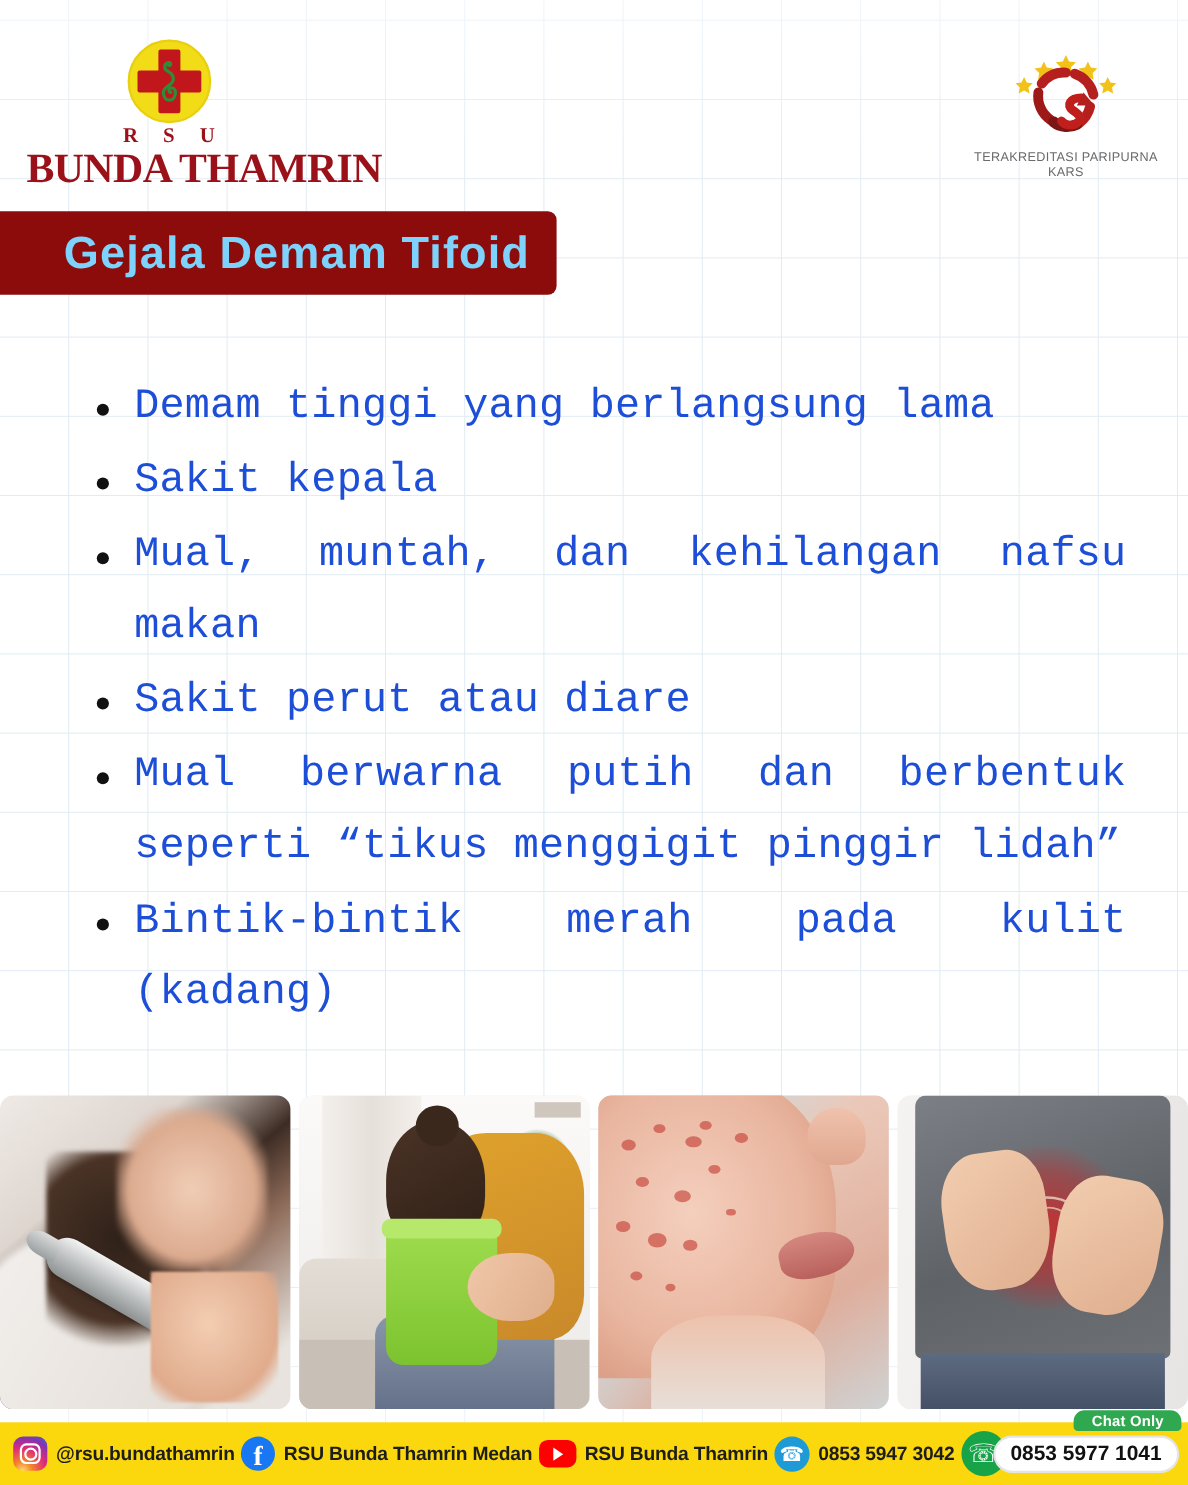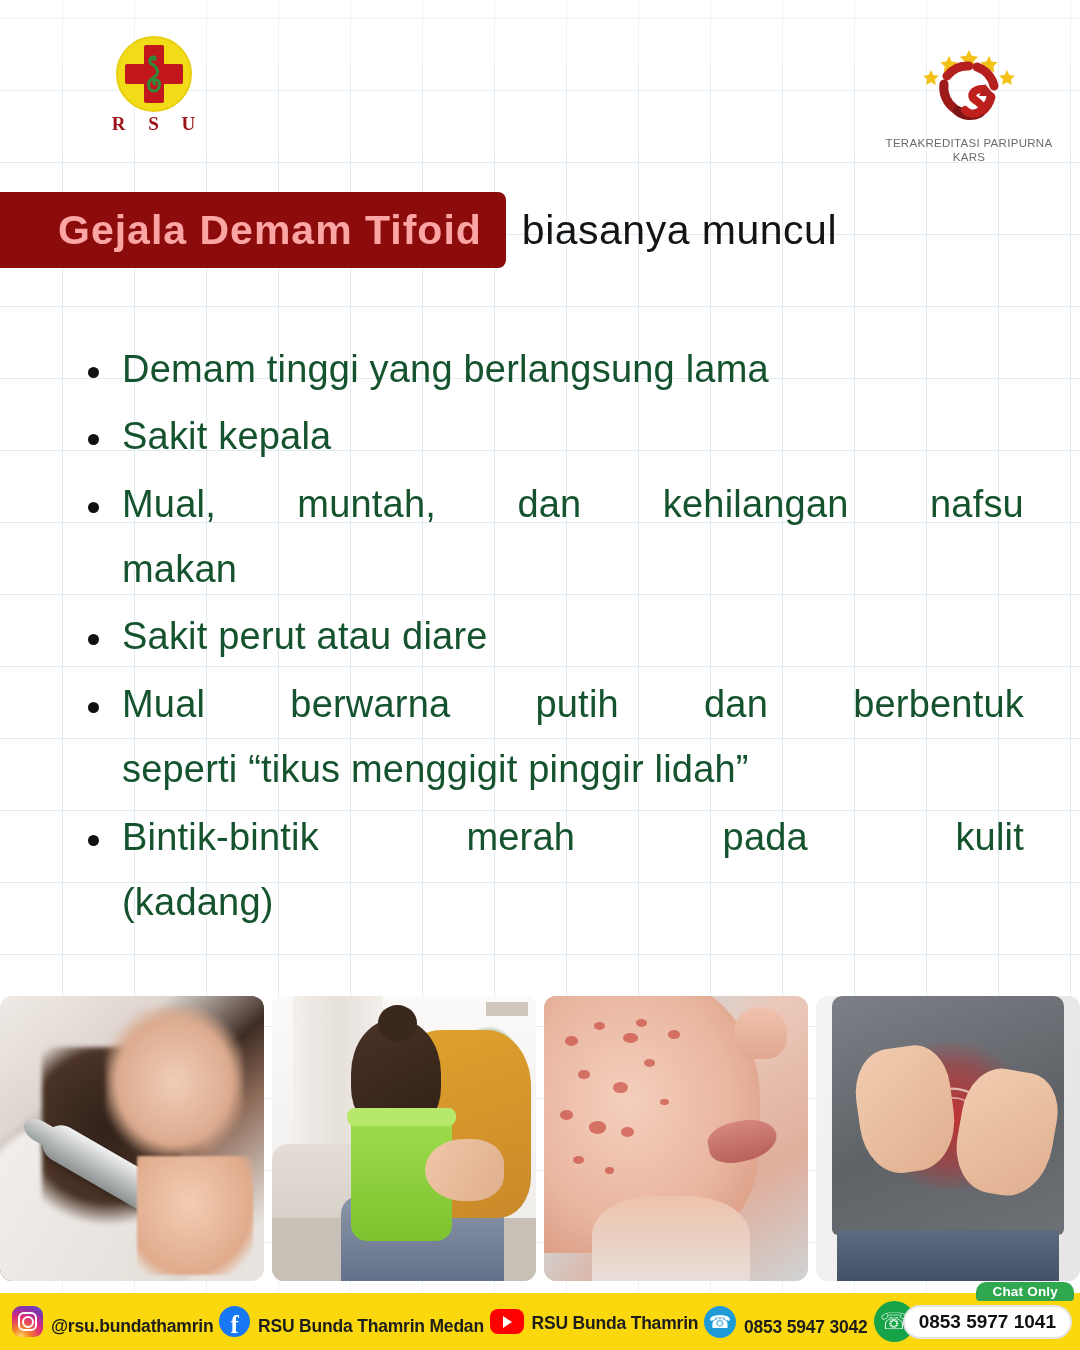--- a/index.html
+++ b/index.html
@@ -87,52 +87,53 @@
     position:absolute; left:0; right:46px; top:192px;
   }
   .hl-line1{
     font-size:41px; line-height:76px; color:#141414;
     white-space:nowrap;
     display:flex; align-items:center;
   }
   .hl-badge{
     display:inline-block;
     background:#8C0C0C;
-    color:#fca5a5;
+    color:#7dd3fc;
     font-weight:bold;
     font-size:41px;
     line-height:76px;
     height:76px;
     padding:0 24px 0 58px;
     border-top-right-radius:8px;
     border-bottom-right-radius:8px;
     letter-spacing:1px;
-    margin-right:16px;
+    margin-right:28px;
   }
   .hl-rest{ letter-spacing:.5px; }
   .hl-line2{
     margin-top:16px;
     padding-left:46px;
     font-size:41px; line-height:1.1; color:#141414;
     letter-spacing:.3px;
   }
 
   
   .symptoms{
     position:absolute; left:80px; right:56px; top:337px;
   }
   .sym{
     position:relative;
     padding-left:42px;
     font-size:38px;
     line-height:1.72;
-    color:#14532d;
+    color:#1d4ed8;
     text-align:justify;
     margin-bottom:2px;
     letter-spacing:.2px;
+    font-family:Liberation Mono, monospace;
   }
   .sym::before{
     content:"";
     position:absolute; left:8px; top:30px;
     width:11px; height:11px; border-radius:50%;
     background:#111111;
   }
   .sym.justify > span{ display:block; }
   .sym.justify .jline{
     display:flex; justify-content:space-between;
@@ -223,21 +224,21 @@
   .p4 .colon{ position:absolute; left:24%; top:22%; width:54%; height:48%; opacity:.78;}
 
   
   .footer{
     position:absolute; left:0; right:0; bottom:0; height:57px;
     background:#FBD70E;
     display:flex; align-items:center;
     padding:0 8px 0 12px;
     gap:0;
   }
-  .fgroup{ display:flex; align-items:flex-end; gap:8px; }
+  .fgroup{ display:flex; align-items:center; gap:8px; }
   .ftext{ font-size:17.5px; font-weight:bold; color:#1d1d1b; white-space:nowrap; letter-spacing:-.2px;}
   .sep{ width:13px; }
 
   .ig-icon{ width:31px; height:31px; border-radius:9px;
     background:radial-gradient(circle at 28% 100%, #FFD776 0%, #F58529 22%, #DD2A7B 55%, #8134AF 78%, #515BD4 100%);
     display:flex; align-items:center; justify-content:center;}
   .ig-icon .sq{ width:19px; height:19px; border:2.4px solid #fff; border-radius:6px; position:relative;}
   .ig-icon .sq::after{ content:""; position:absolute; left:50%; top:50%; transform:translate(-50%,-50%);
     width:8px; height:8px; border:2.2px solid #fff; border-radius:50%;}
 
@@ -279,20 +280,21 @@
       <div class="logo-mark">
         <div class="logo-circle"></div>
         <div class="cross-v"></div>
         <div class="cross-h"></div>
         <svg class="snake" viewBox="0 0 17 38">
           <path d="M8.5 2 C4 2 3 7 6 9 C9 11 12 12 12 17 C12 23 3 23 3 29 C3 34 6 36 8.5 36 C11 36 14 34 14 29 C14 25 10 24 8.5 26 C7.6 27.2 8.2 29 9.6 29" fill="none" stroke="#2E8B3A" stroke-width="3" stroke-linecap="round"></path>
           <circle cx="8.5" cy="3.2" r="2.6" fill="#2E8B3A"></circle>
         </svg>
       </div>
       <div class="logo-rsu">R S U</div>
+      <div class="logo-name">BUNDA THAMRIN</div>
     </div>
 
     <div class="logo-right">
       <div class="kars-mark">
         <svg viewBox="0 0 116 100" width="116" height="100">
           <g fill="#F2C219">
             <polygon points="20,36 22.4,41 27.8,41.7 23.9,45.5 24.9,50.9 20,48.3 15.1,50.9 16.1,45.5 12.2,41.7 17.6,41 "></polygon>
             <polygon points="38,22 40.6,27.4 46.6,28.2 42.3,32.4 43.3,38.4 38,35.5 32.7,38.4 33.7,32.4 29.4,28.2 35.4,27.4 "></polygon>
             <polygon points="58,16 60.8,21.8 67.2,22.7 62.6,27.2 63.7,33.6 58,30.6 52.3,33.6 53.4,27.2 48.8,22.7 55.2,21.8 "></polygon>
             <polygon points="78,22 80.6,27.4 86.6,28.2 82.3,32.4 83.3,38.4 78,35.5 72.7,38.4 73.7,32.4 69.4,28.2 75.4,27.4 "></polygon>
@@ -310,21 +312,20 @@
       <div class="kars-cap">
         <div>TERAKREDITASI PARIPURNA</div>
         <div>KARS</div>
       </div>
     </div>
   </div>
 
   <div class="headline">
     <div class="hl-line1">
       <span class="hl-badge">Gejala Demam Tifoid</span>
-      <span class="hl-rest">biasanya  muncul</span>
     </div>
   </div>
 
   <div class="symptoms">
 
     <div class="sym">Demam tinggi yang berlangsung lama</div>
 
     <div class="sym">Sakit kepala</div>
 
 

